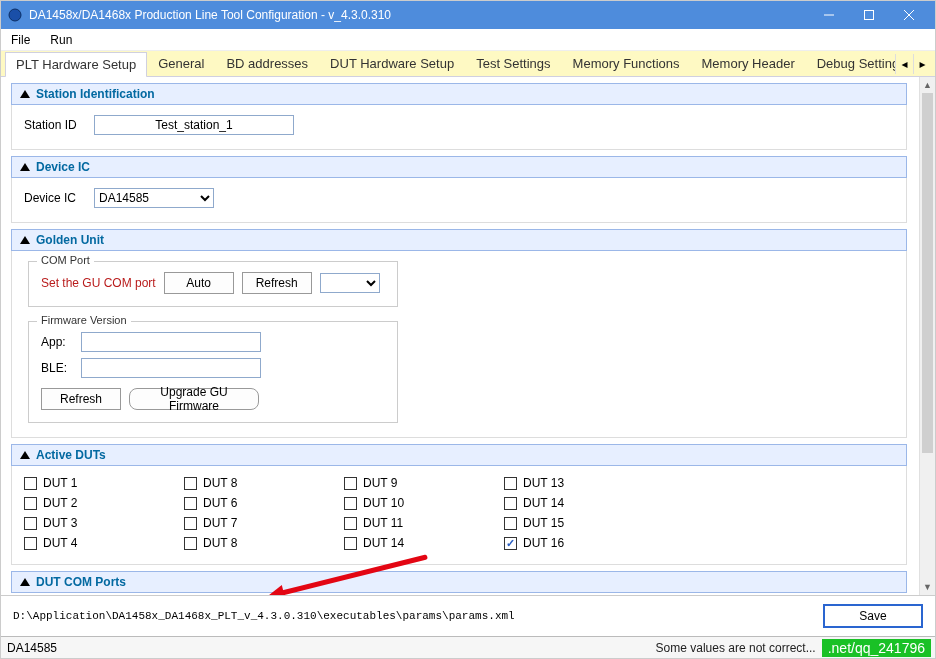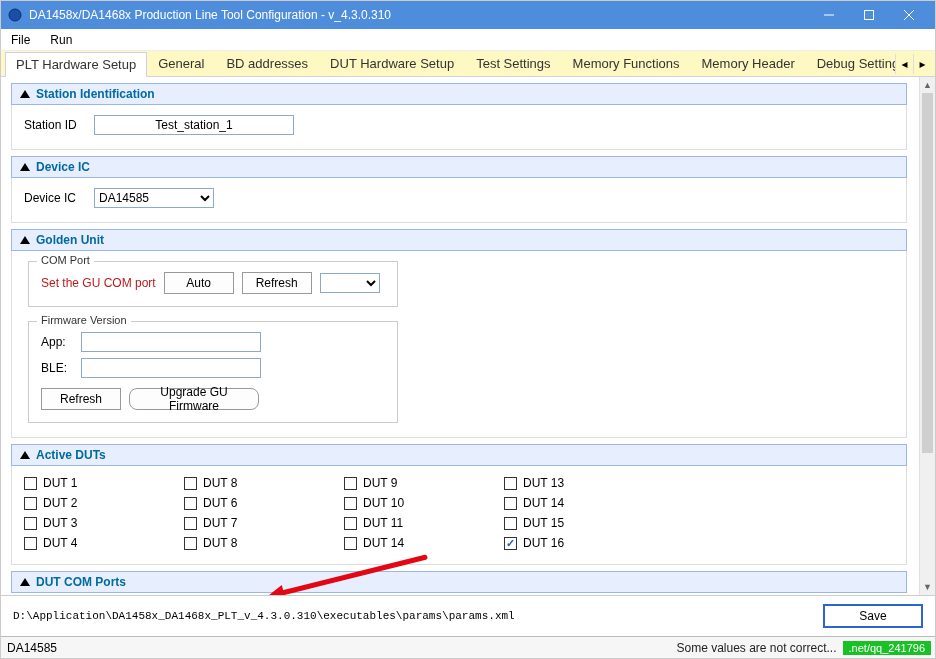--- a/index.html
+++ b/index.html
@@ -41,21 +41,21 @@
 .dutcell { display: flex; align-items: center; gap: 6px; font-size: 12px; }
 .chk { width: 13px; height: 13px; border: 1px solid #333; display:inline-flex; align-items:center; justify-content:center; background:#fff; }
 .chk.checked::after { content: "✓"; font-size: 11px; line-height: 1; color:#2a5fc2; font-weight:700; }
 
 .footer { border-top: 1px solid #ccc; padding: 8px 12px; display:flex; align-items:center; justify-content:space-between; background:#fff; }
 .pathbox { font-family: "Courier New", monospace; font-size: 11px; color:#000; }
 .savebtn { border: 2px solid #2a65d0; background:#fff; height: 24px; width: 100px; font-size: 12px; text-align:center; }
 
 .statusbar { height: 22px; border-top: 1px solid #bbb; display:flex; align-items:center; justify-content:space-between; padding: 0 4px 0 6px; font-size: 12px; background:#f6f6f6; }
 .statusright { display:flex; align-items:center; gap:6px; }
-.watermk { background: #19c126; color: #fff; padding: 1px 6px; font-size: 11px; font-family: Arial; }
+.watermk { background: #19c126; color: #fff; padding: 1px 6px; font-size: 14px; font-family: Arial; }
 
 .vscrollbar { position: absolute; right: 0; top: 0; bottom: 0; width: 16px; background: #f0f0f0; border-left: 1px solid #e0e0e0; display:flex; flex-direction:column; }
 .sbarrow { height: 16px; display:flex; align-items:center; justify-content:center; color:#666; font-size:9px; }
 .sbthumb { flex: 0 0 360px; margin: 0 2px; background: #cfcfcf; border-radius:0; }
 
 .arrow-annotation { position: absolute; left: 260px; top: 312px; pointer-events:none; }
 .arrow-line { width: 160px; height: 5px; background: #e30613; transform: rotate(-14deg); transform-origin: left center; position:absolute; left:0; top:30px; border-radius:2px; }
 .arrow-head { position:absolute; left:-6px; top:24px; width:0; height:0; border-top:8px solid transparent; border-bottom:8px solid transparent; border-right:18px solid #e30613; transform: rotate(-14deg); }
 </style>
 </head>

